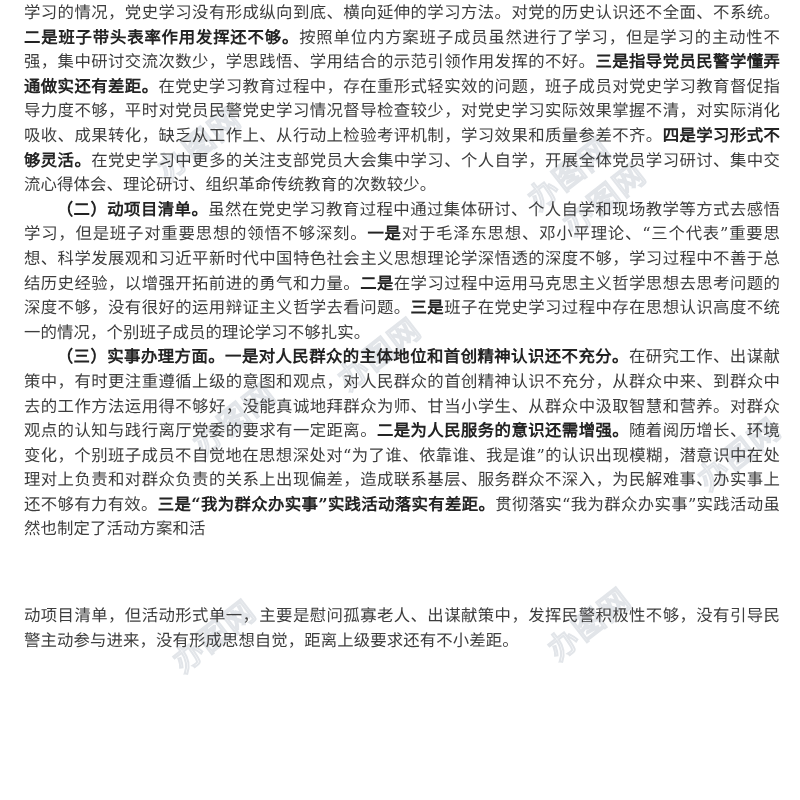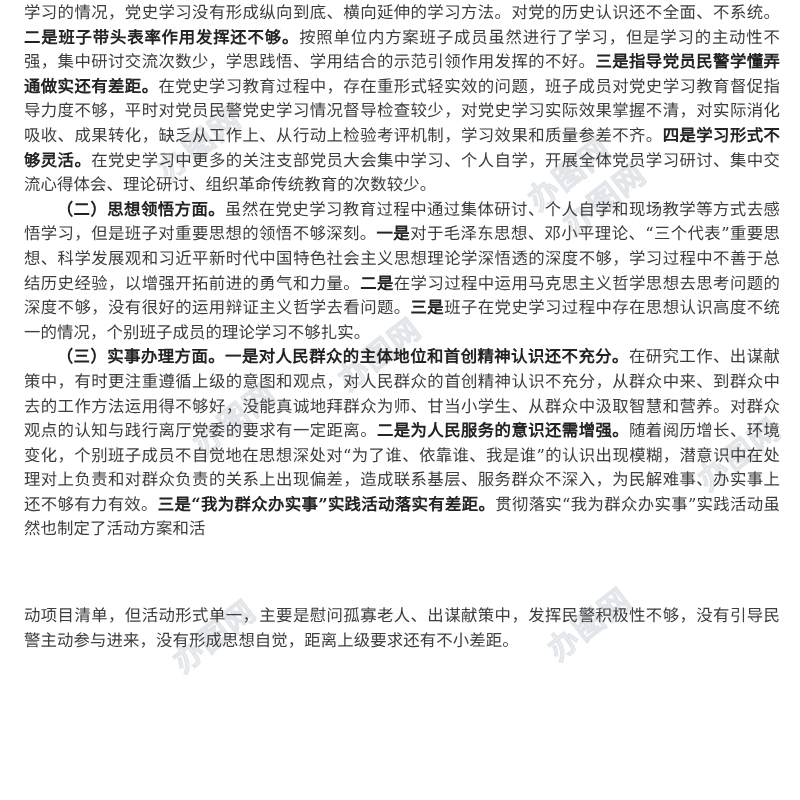--- a/index.html
+++ b/index.html
@@ -97,21 +97,21 @@
     <div class="wm-mark" style="left: 540px; top: 600px;">办图网</div>
     <div class="wm-mark" style="left: 330px; top: 330px;">办图网</div>
     <div class="wm-mark" style="left: 690px; top: 430px;">办图网</div>
   </div>
 
 <div id="doc-page">
 
   <div id="doc-page-1">
     <p class="doc-para" id="para-continuation"><span>学习的情况，党史学习没有形成纵向到底、横向延伸的学习方法。对党的历史认识还不全面、不系统。</span><b>二是班子带头表率作用发挥还不够。</b><span>按照单位内方案班子成员虽然进行了学习，但是学习的主动性不强，集中研讨交流次数少，学思践悟、学用结合的示范引领作用发挥的不好。</span><b>三是指导党员民警学懂弄通做实还有差距。</b><span>在党史学习教育过程中，存在重形式轻实效的问题，班子成员对党史学习教育督促指导力度不够，平时对党员民警党史学习情况督导检查较少，对党史学习实际效果掌握不清，对实际消化吸收、成果转化，缺乏从工作上、从行动上检验考评机制，学习效果和质量参差不齐。</span><b>四是学习形式不够灵活。</b><span>在党史学习中更多的关注支部党员大会集中学习、个人自学，开展全体党员学习研讨、集中交流心得体会、理论研讨、组织革命传统教育的次数较少。</span></p>
 
-    <p class="doc-para indent para-spaced"><b>（二）思想领悟方面。</b><span>虽然在党史学习教育过程中通过集体研讨、个人自学和现场教学等方式去感悟学习，但是班子对重要思想的领悟不够深刻。</span><b>一是</b><span>对于毛泽东思想、邓小平理论、“三个代表”重要思想、科学发展观和习近平新时代中国特色社会主义思想理论学深悟透的深度不够，学习过程中不善于总结历史经验，以增强开拓前进的勇气和力量。</span><b>二是</b><span>在学习过程中运用马克思主义哲学思想去思考问题的深度不够，没有很好的运用辩证主义哲学去看问题。</span><b>三是</b><span>班子在党史学习过程中存在思想认识高度不统一的情况，个别班子成员的理论学习不够扎实。</span></p>
+    <p class="doc-para indent para-spaced"><b>（二）动项目清单。</b><span>虽然在党史学习教育过程中通过集体研讨、个人自学和现场教学等方式去感悟学习，但是班子对重要思想的领悟不够深刻。</span><b>一是</b><span>对于毛泽东思想、邓小平理论、“三个代表”重要思想、科学发展观和习近平新时代中国特色社会主义思想理论学深悟透的深度不够，学习过程中不善于总结历史经验，以增强开拓前进的勇气和力量。</span><b>二是</b><span>在学习过程中运用马克思主义哲学思想去思考问题的深度不够，没有很好的运用辩证主义哲学去看问题。</span><b>三是</b><span>班子在党史学习过程中存在思想认识高度不统一的情况，个别班子成员的理论学习不够扎实。</span></p>
 
     <p class="doc-para indent para-spaced"><b>（三）实事办理方面。</b><b>一是对人民群众的主体地位和首创精神认识还不充分。</b><span>在研究工作、出谋献策中，有时更注重遵循上级的意图和观点，对人民群众的首创精神认识不充分，从群众中来、到群众中去的工作方法运用得不够好，没能真诚地拜群众为师、甘当小学生、从群众中汲取智慧和营养。对群众观点的认知与践行离厅党委的要求有一定距离。</span><b>二是为人民服务的意识还需增强。</b><span>随着阅历增长、环境变化，个别班子成员不自觉地在思想深处对“为了谁、依靠谁、我是谁”的认识出现模糊，潜意识中在处理对上负责和对群众负责的关系上出现偏差，造成联系基层、服务群众不深入，为民解难事、办实事上还不够有力有效。</span><b>三是“我为群众办实事”实践活动落实有差距。</b><span>贯彻落实“我为群众办实事”实践活动虽然也制定了活动方案和活</span></p>
   </div>
 
   <div id="page-gap"></div>
 
   <div id="doc-page-2">
     <p class="doc-para"><span>动项目清单，但活动形式单一，主要是慰问孤寡老人、出谋献策中，发挥民警积极性不够，没有引导民警主动参与进来，没有形成思想自觉，距离上级要求还有不小差距。</span></p>
 
   </div>

